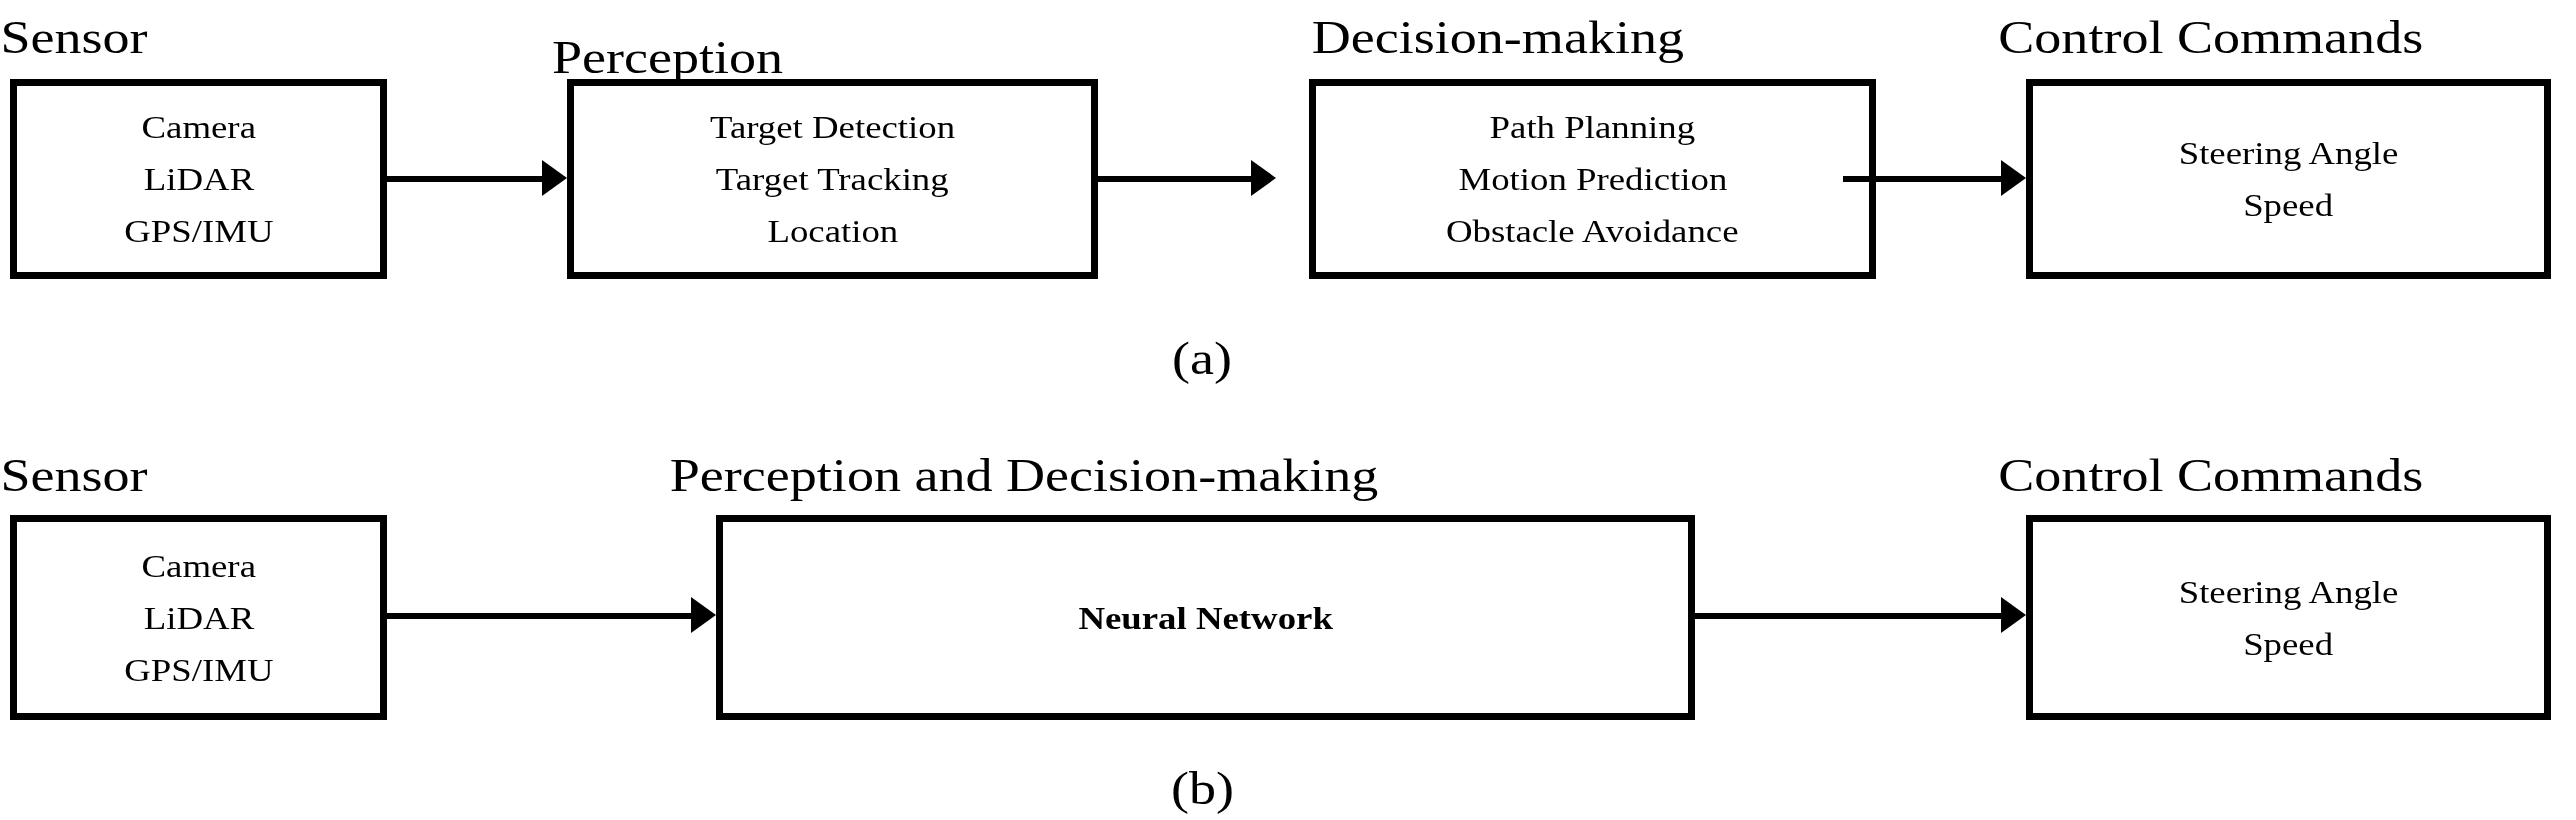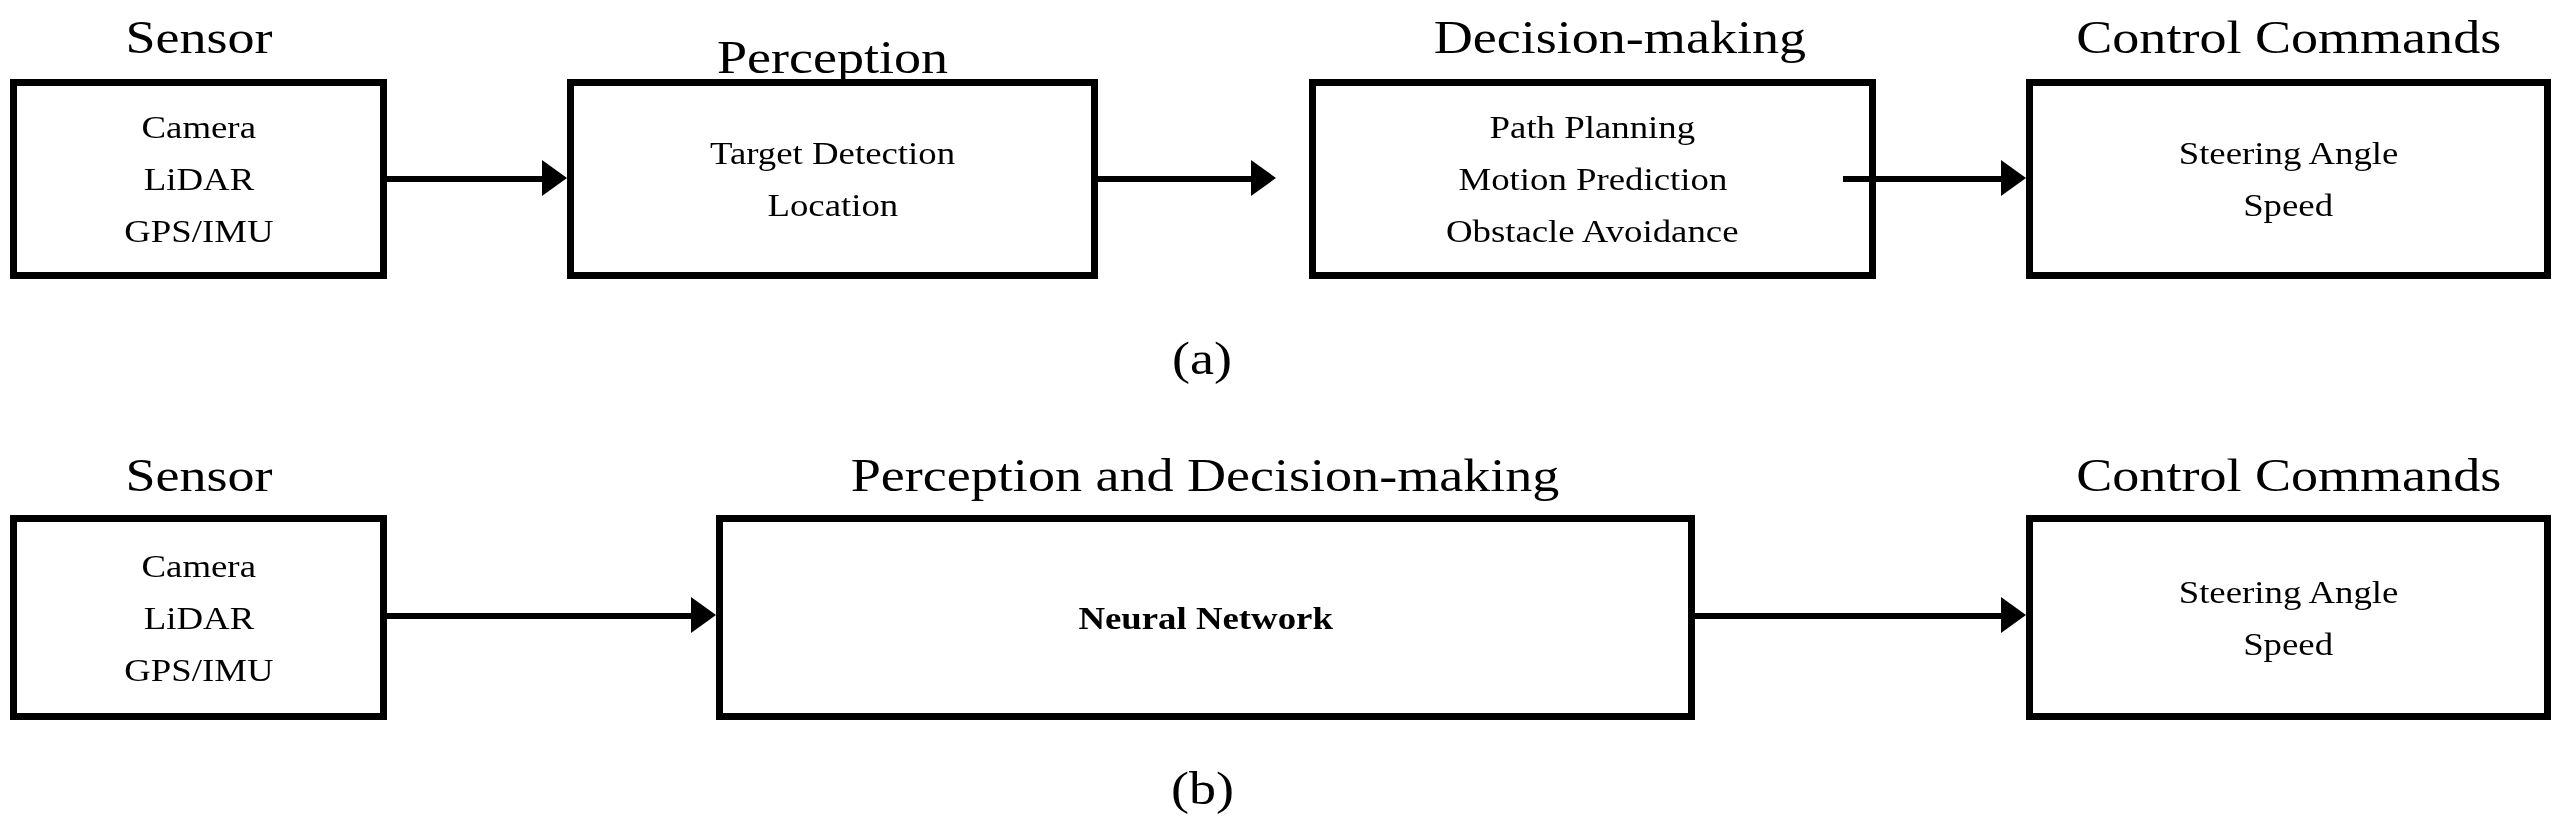--- a/index.html
+++ b/index.html
@@ -2,21 +2,21 @@
 <html style="--ink: #000000; --bg: #ffffff;font-size:10.8px"><head>
 <meta charset="utf-8">
 <style>
   :root { --ink: #000000; --bg: #ffffff; }
   * { margin: 0; padding: 0; box-sizing: border-box; }
   html, body { width: 2576px; height: 821px; background: var(--bg); overflow: hidden; }
   body { font-family: "Liberation Serif", "DejaVu Serif", serif; color: var(--ink); }
   .canvas { position: relative; width: 2576px; height: 821px; background: var(--bg); }
 
   .stage-label {
-    position: absolute; text-align: center;
+    position: absolute; text-align: left;
     font-size: 47px; line-height: 52px; white-space: nowrap;
   }
   .stretch { display: inline-block; transform: scaleX(1.15); transform-origin: center; white-space: nowrap; }
 
   .stage-box {
     position: absolute; border: 7.4px solid var(--ink); background: var(--bg);
     display: flex; flex-direction: column; align-items: center; justify-content: center;
   }
   .box-line { font-size: 32px; line-height: 52px; text-align: center; white-space: nowrap; }
 
@@ -44,20 +44,21 @@
   <div class="stage-label" style="left:2026px; top:10.8px; width:525px;"><span class="stretch">Control Commands</span></div>
 
   <div class="stage-box" style="left:10px; top:79px; width:377px; height:200px;">
     <div class="box-line"><span class="stretch">Camera</span></div>
     <div class="box-line"><span class="stretch">LiDAR</span></div>
     <div class="box-line"><span class="stretch">GPS/IMU</span></div>
   </div>
 
   <div class="stage-box" style="left:567px; top:79px; width:531px; height:200px;">
     <div class="box-line"><span class="stretch">Target Detection</span></div>
+    <div class="box-line"><span class="stretch">Target Tracking</span></div>
     <div class="box-line"><span class="stretch">Location</span></div>
   </div>
 
   <div class="stage-box" style="left:1276px; top:79px; width:567px; height:200px;margin-left:33px;">
     <div class="box-line"><span class="stretch">Path Planning</span></div>
     <div class="box-line"><span class="stretch">Motion Prediction</span></div>
     <div class="box-line"><span class="stretch">Obstacle Avoidance</span></div>
   </div>
 
   <div class="stage-box" style="left:2026px; top:79px; width:525px; height:200px;">

